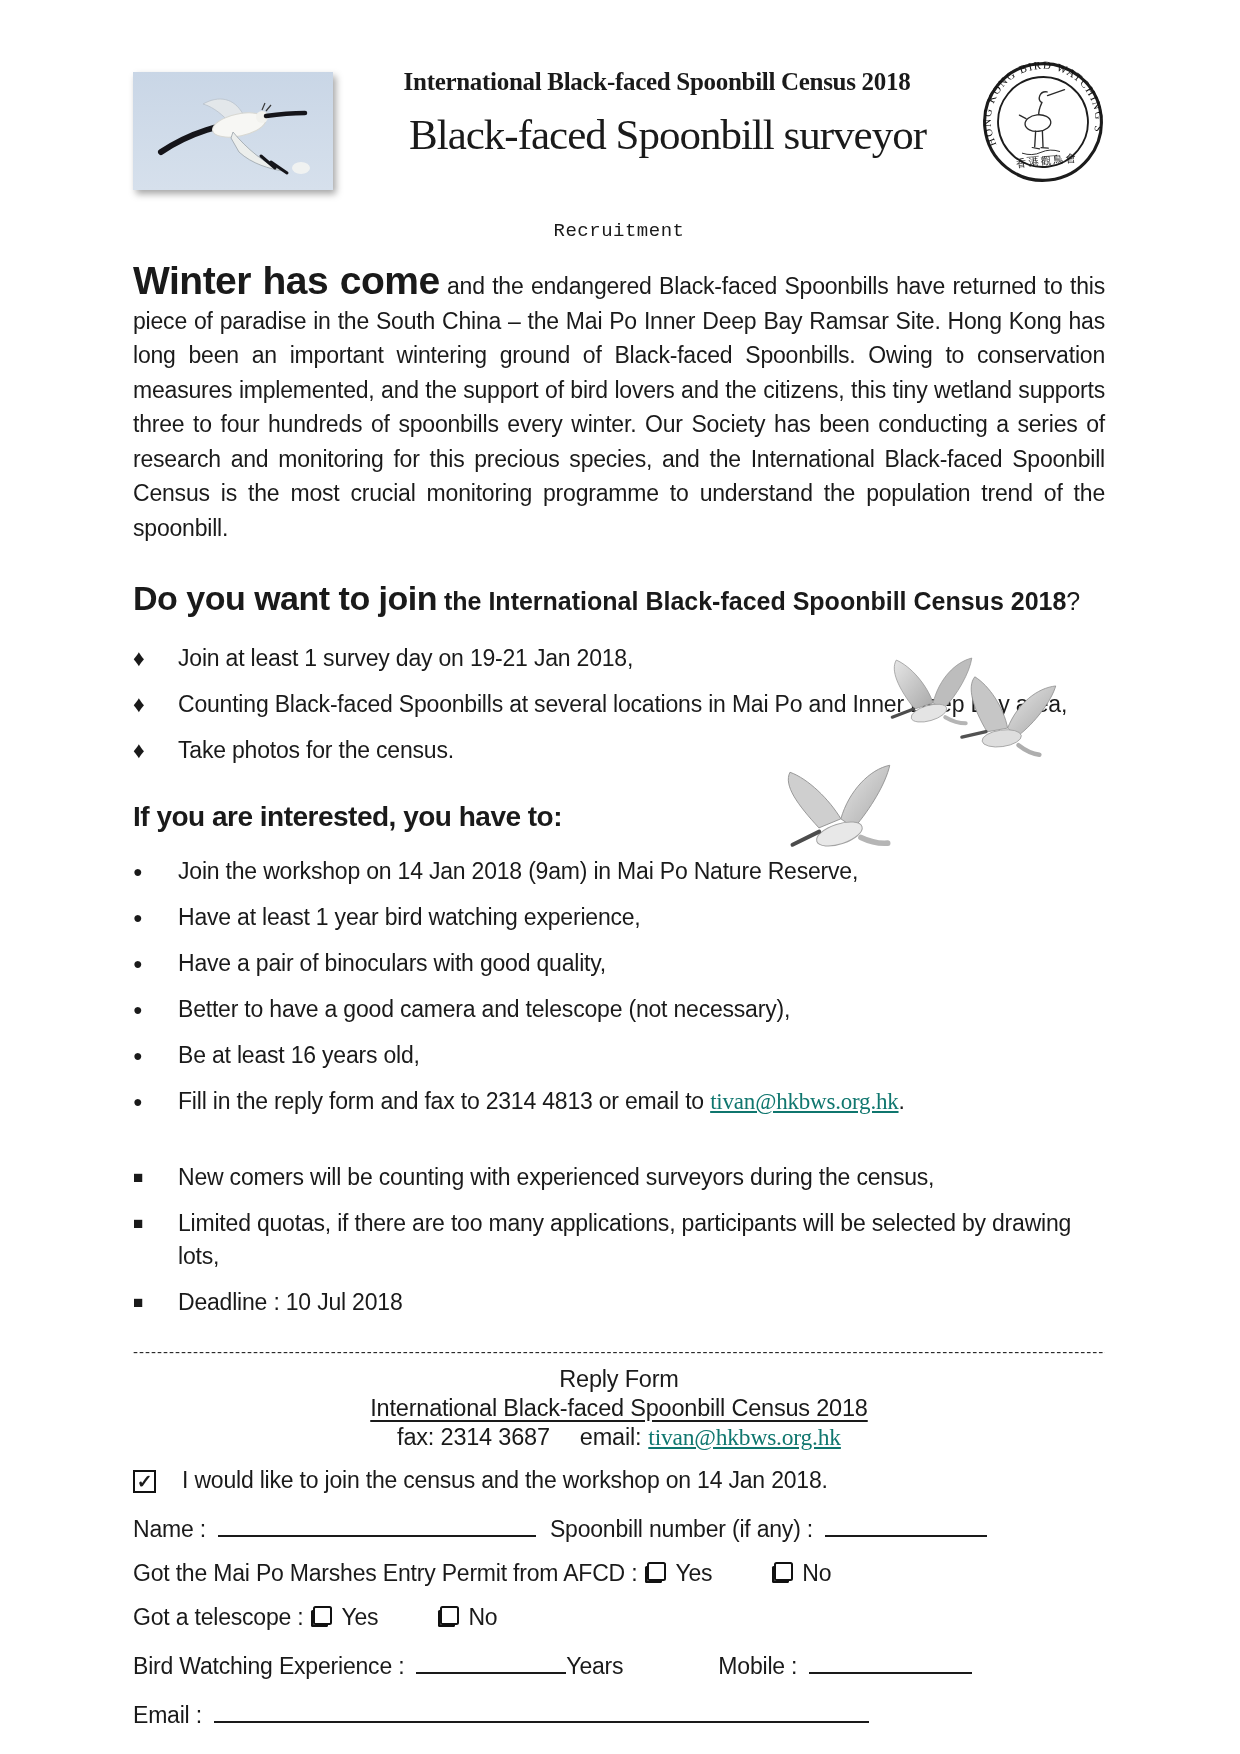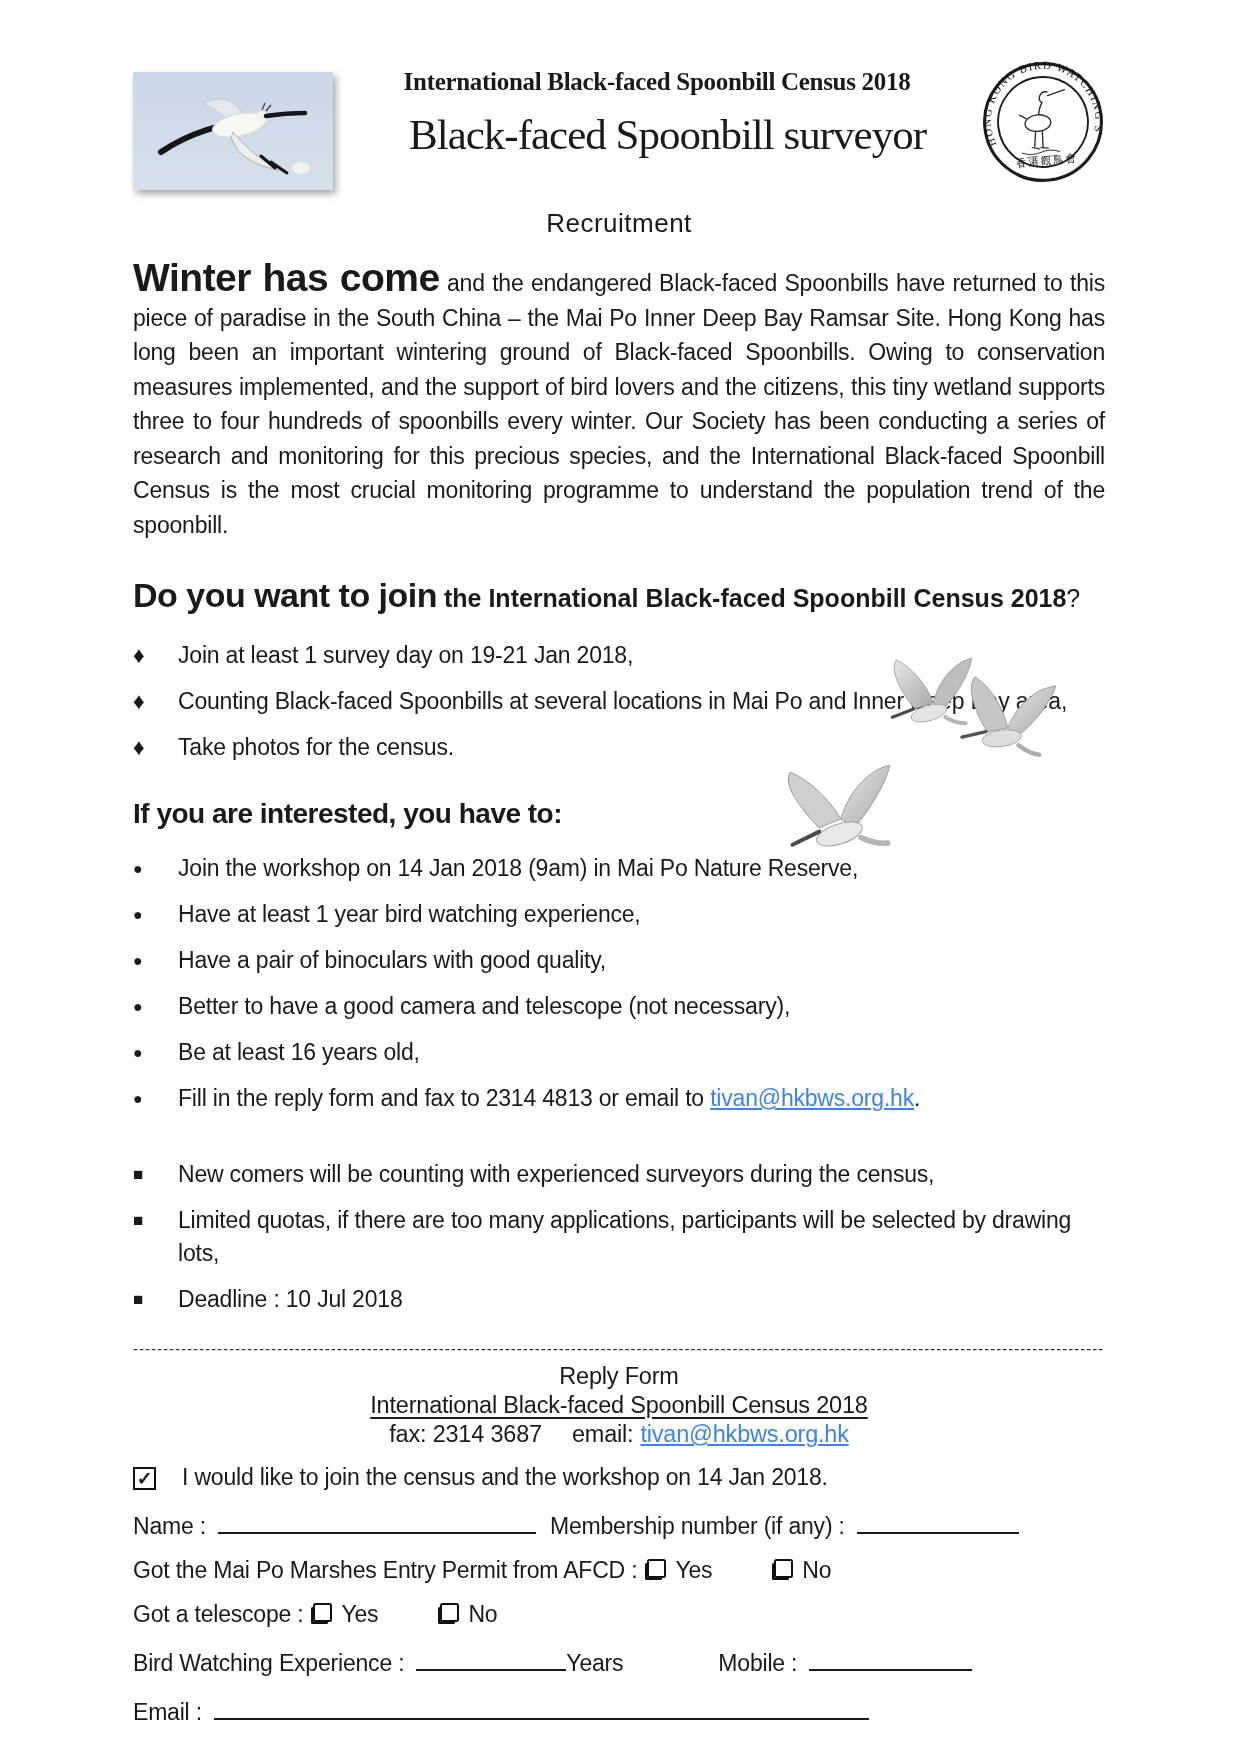--- a/index.html
+++ b/index.html
@@ -10,40 +10,40 @@
 
   
   .header{display:flex;align-items:flex-start;}
   .photo{width:200px;height:118px;flex:none;margin-top:14px;
          box-shadow:3px 4px 7px rgba(0,0,0,.35);}
   .photo svg{display:block;width:100%;height:100%;}
   .titles{flex:1;text-align:center;padding-top:10px;}
   .title1{font-family:"Liberation Serif",serif;font-weight:bold;font-size:25px;letter-spacing:-.3px;}
   .title2{font-family:"Liberation Serif",serif;font-size:43px;letter-spacing:-1px;margin-top:14px;padding-left:21px;}
   .logo{width:124px;height:124px;flex:none;margin-top:2px;}
-  .recruit{text-align:center;font-size:26px;letter-spacing:.5px;margin-top:18px;}
+  .recruit{text-align:center;font-size:19px;letter-spacing:.5px;margin-top:30px;font-family:Liberation Mono, monospace;}
 
   
   .intro{margin:22px 0 0 0;font-size:23px;line-height:34.5px;text-align:justify;letter-spacing:-.2px;}
   .lead{font-size:39px;font-weight:bold;letter-spacing:-.5px;}
 
   
   .h-join{margin:34px 0 24px 0;}
   .h-join .big{font-size:34px;font-weight:bold;letter-spacing:-.5px;}
   .h-join .rest{font-size:25px;font-weight:bold;}
   .h-join .qm{font-size:25px;font-weight:normal;}
   .h-sec{font-size:28px;font-weight:bold;letter-spacing:-.5px;margin:34px 0 22px 0;}
 
   .row{display:flex;align-items:flex-start;margin-bottom:13px;font-size:23px;line-height:33px;letter-spacing:-.2px;}
   .marker{width:45px;flex:none;}
   .m-diamond{font-size:23px;line-height:33px;}
   .m-circle{font-size:16px;line-height:33px;}
   .m-square{font-size:17px;line-height:33px;}
   .btext{flex:1;}
-  a.lnk{color:#3b82f6;text-decoration:underline;cursor:pointer;}
+  a.lnk{color:#0f766e;text-decoration:underline;cursor:pointer;font-family:Liberation Serif, serif;}
 
   .notes-gap{height:30px;}
 
   
   .separator{margin:24px 0 6px 0;font-size:15px;letter-spacing:1px;color:#2b2b2b;
              white-space:nowrap;overflow:hidden;width:100%;}
 
   
   .center-line{text-align:center;font-size:23.5px;margin-top:2px;letter-spacing:-.2px;}
   .ul{text-decoration:underline;text-underline-offset:4px;}
@@ -198,21 +198,21 @@
     <div class="frow">
       <span class="cbx-checked">
           <span>✓</span>
         </span>
       <span style="margin-left:26px;">I would like to join the census and the workshop on 14 Jan 2018.</span>
     </div>
 
     <div class="frow">
       <span>Name :</span>
       <span class="blank" style="width:318px;margin-left:12px;"></span>
-      <span style="margin-left:14px;">Membership number (if any)  :</span>
+      <span style="margin-left:14px;">Spoonbill number (if any)  :</span>
       <span class="blank" style="width:162px;margin-left:12px;"></span>
     </div>
 
     <div class="frow">
       <span>Got the Mai Po Marshes Entry Permit from AFCD :</span>
       <span class="cbx" style="margin-left:10px;"></span>
       <span>Yes</span>
       <span class="cbx" style="margin-left:62px;"></span>
       <span>No</span>
     </div>

